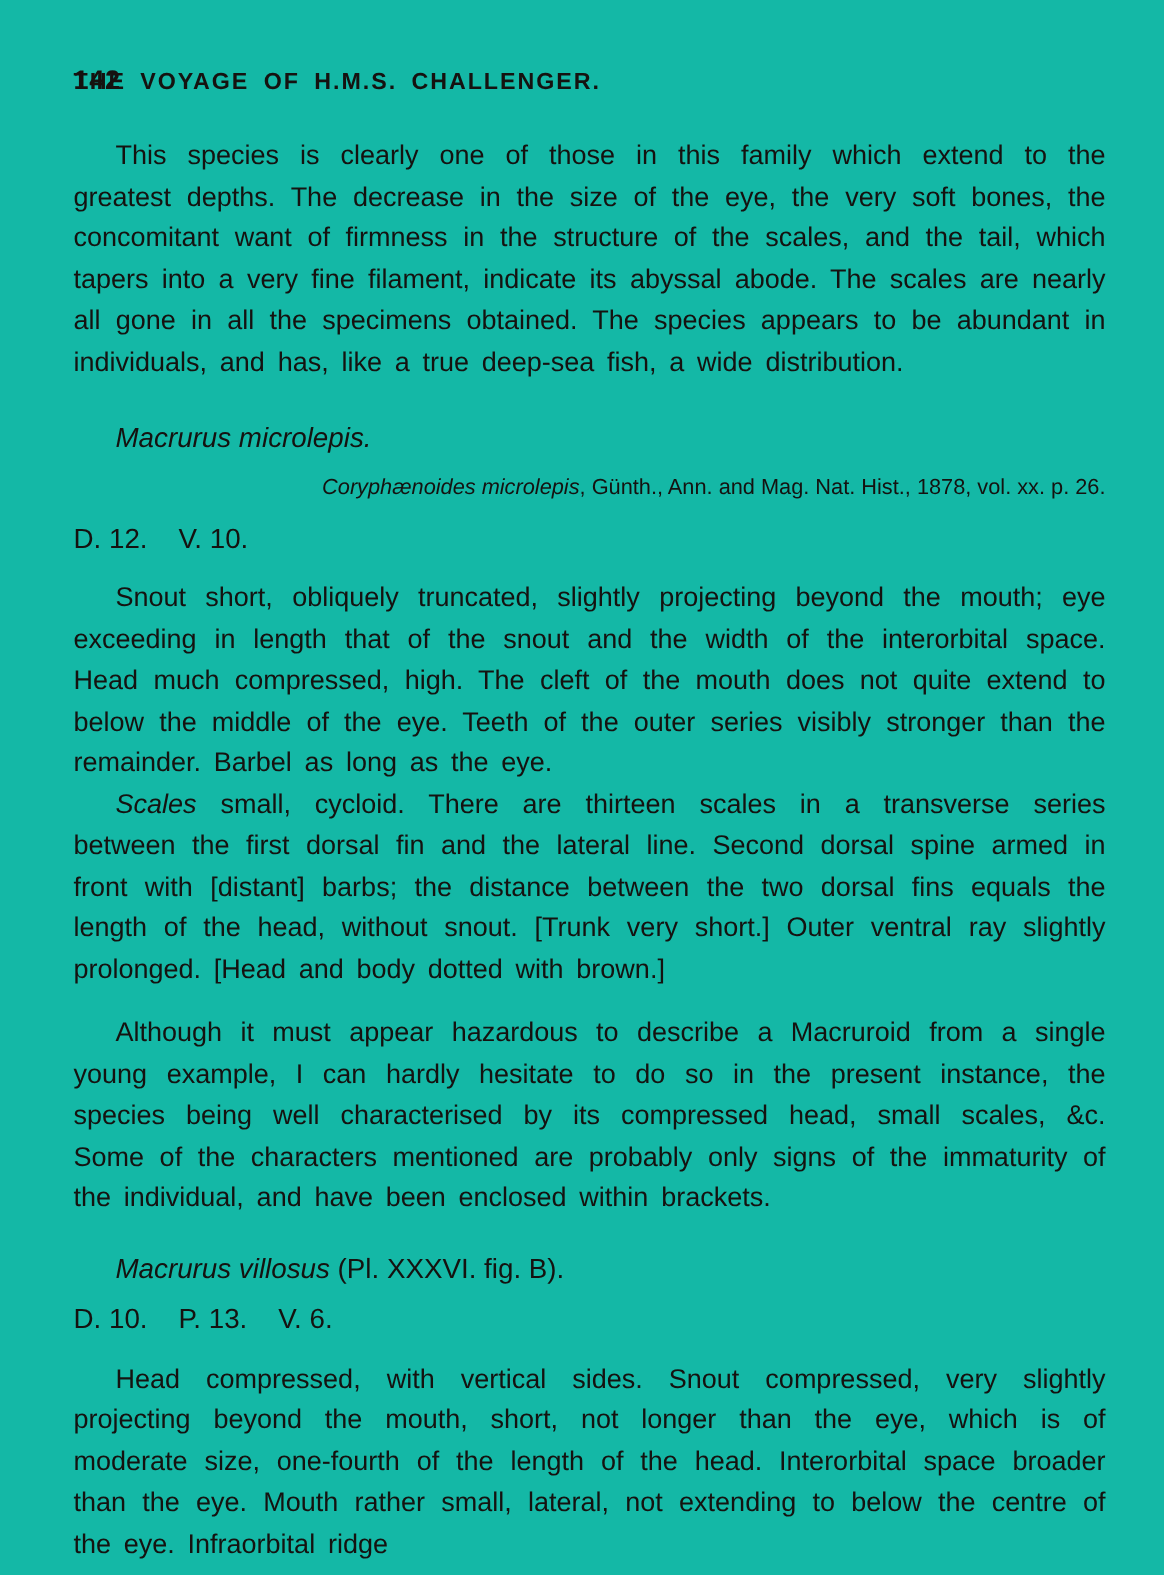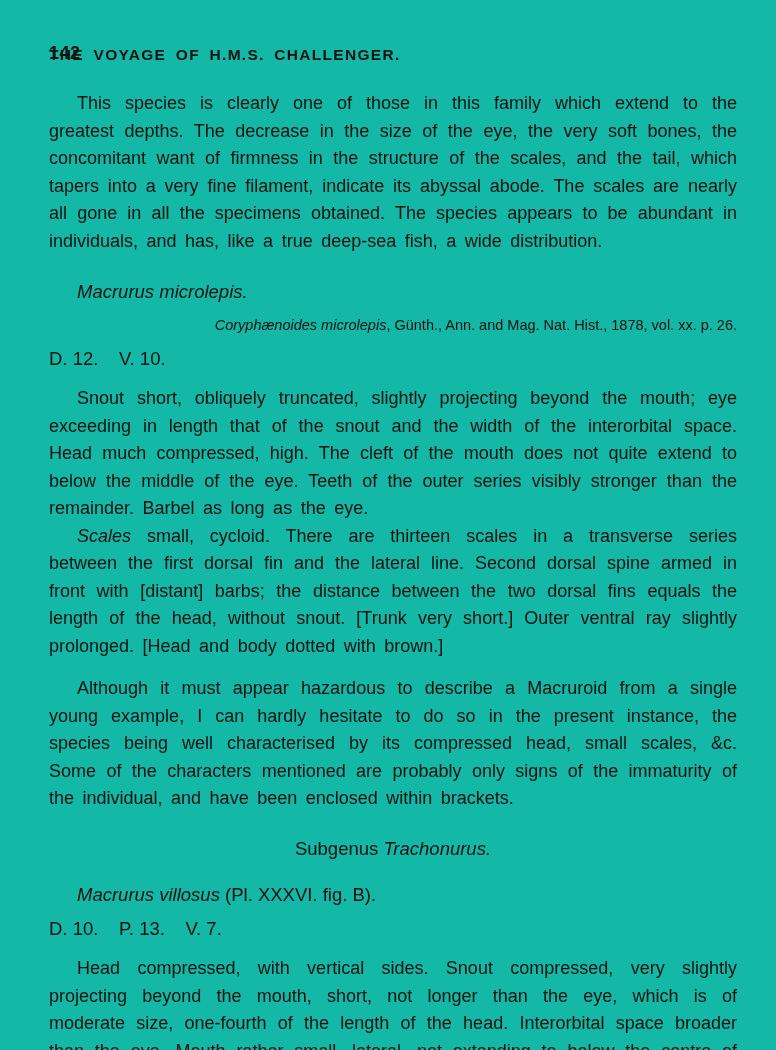--- a/index.html
+++ b/index.html
@@ -105,22 +105,21 @@
 
   <p class="fin-formula">D. 12.    V. 10.</p>
 
   <p class="para">Snout short, obliquely truncated, slightly projecting beyond the mouth;  eye exceeding in length that of the snout and the width of the interorbital space.  Head much compressed, high.  The cleft of the mouth does not quite extend to below the middle of the eye.  Teeth of the outer series visibly stronger than the remainder.  Barbel as long as the eye.</p>
 
   <p class="para"><span class="it">Scales</span><span> small, cycloid.  There are thirteen scales in a transverse series between the first dorsal fin and the lateral line.  Second dorsal spine armed in front with [distant] barbs;  the distance between the two dorsal fins equals the length of the head, without snout.  [Trunk very short.]  Outer ventral ray slightly prolonged.  [Head and body dotted with brown.]</span></p>
 
 
   <p class="para gap-above">Although it must appear hazardous to describe a Macruroid from a single young example, I can hardly hesitate to do so in the present instance, the species being well characterised by its compressed head, small scales, &amp;c.  Some of the characters mentioned are probably only signs of the immaturity of the individual, and have been enclosed within brackets.</p>
 
-  <p class="subgenus"><span>Subgenus </span><span class="it">Trachonurus.</span></p>
 
   <p class="species-heading sp2-heading"><span class="name">Macrurus villosus</span><span> (Pl. XXXVI. fig. B).</span></p>
 
 
-  <p class="fin-formula">D. 10.    P. 13.    V. 7.</p>
+  <p class="fin-formula">D. 10.    P. 13.    V. 6.</p>
 
   <p class="para">Head compressed, with vertical sides.  Snout compressed, very slightly projecting beyond the mouth, short, not longer than the eye, which is of moderate size, one-fourth of the length of the head.  Interorbital space broader than the eye.  Mouth rather small, lateral, not extending to below the centre of the eye.  Infraorbital ridge</p>
 
 </div>
 
 </body></html>

